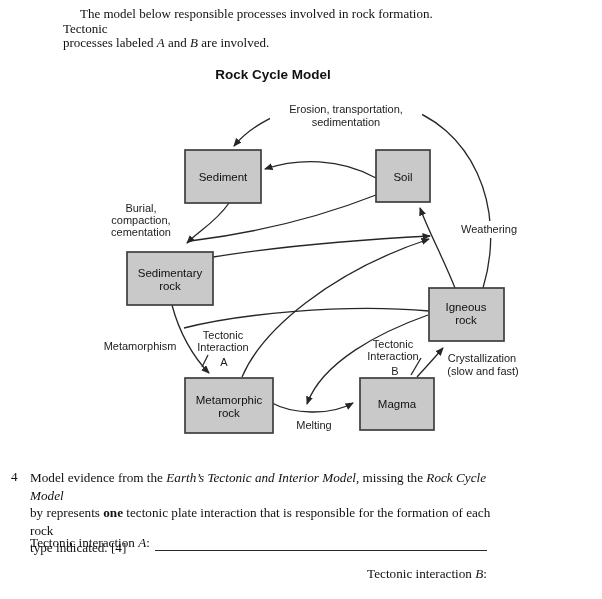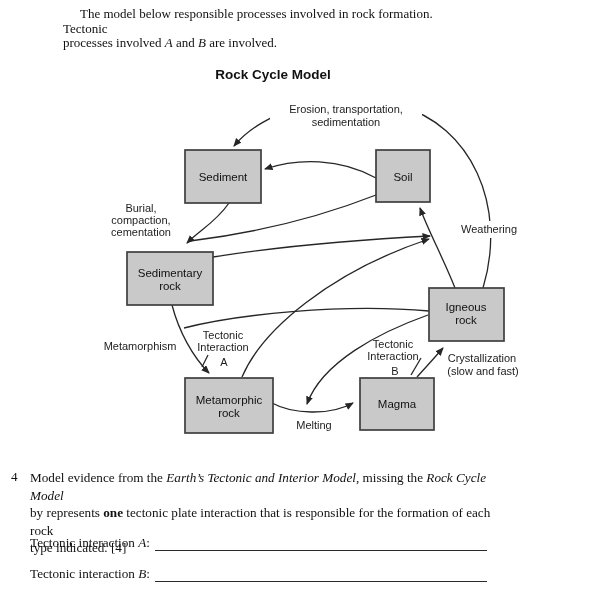--- a/index.html
+++ b/index.html
@@ -9,29 +9,29 @@
   .intro .l1{text-indent:17px;}
   .diagram-svg{position:absolute;left:0;top:0;width:602px;height:460px;}
   .t-title{font:bold 13.5px "Liberation Sans", sans-serif;fill:#111;text-anchor:middle;}
   .dlabel{font:11px "Liberation Sans", sans-serif;fill:#1c1c1c;text-anchor:middle;}
   .btext{font:11.5px "Liberation Sans", sans-serif;fill:#111;text-anchor:middle;}
   .q-num{position:absolute;left:11px;top:469px;font-size:13.2px;}
   .q-block{position:absolute;left:30px;top:469px;width:478px;font-size:13.2px;line-height:17.6px;}
   .ans-row{position:absolute;left:30px;width:457px;display:flex;align-items:flex-end;font-size:13.2px;}
   .ans-row .blank{flex:1;border-bottom:1px solid #2a2a2a;height:14px;margin-left:5px;}
   .row-a{top:535px;}
-  .row-b{top:566px;}
+  .row-b{top:566px;flex-direction:column;}
   i{font-style:italic;} b{font-weight:bold;text-align:center;}
 </style>
 </head>
 <body>
 
 <div class="intro">
   <div class="l1">The model below responsible processes involved in rock formation. Tectonic</div>
-  <div class="l2"><span>processes involved </span><i>A</i><span> and </span><i>B</i><span> are involved.</span></div>
+  <div class="l2"><span>processes labeled </span><i>A</i><span> and </span><i>B</i><span> are involved.</span></div>
 </div>
 
 <svg class="diagram-svg" viewBox="0 0 602 460">
   <defs>
     <marker id="ah" markerWidth="10" markerHeight="8" refX="7.5" refY="3.5" orient="auto" markerUnits="userSpaceOnUse">
       <path d="M0,0 L8.5,3.5 L0,7 Z" fill="#262626"></path>
     </marker>
   </defs>
 
   <text class="t-title" x="273" y="79">Rock Cycle Model</text>

